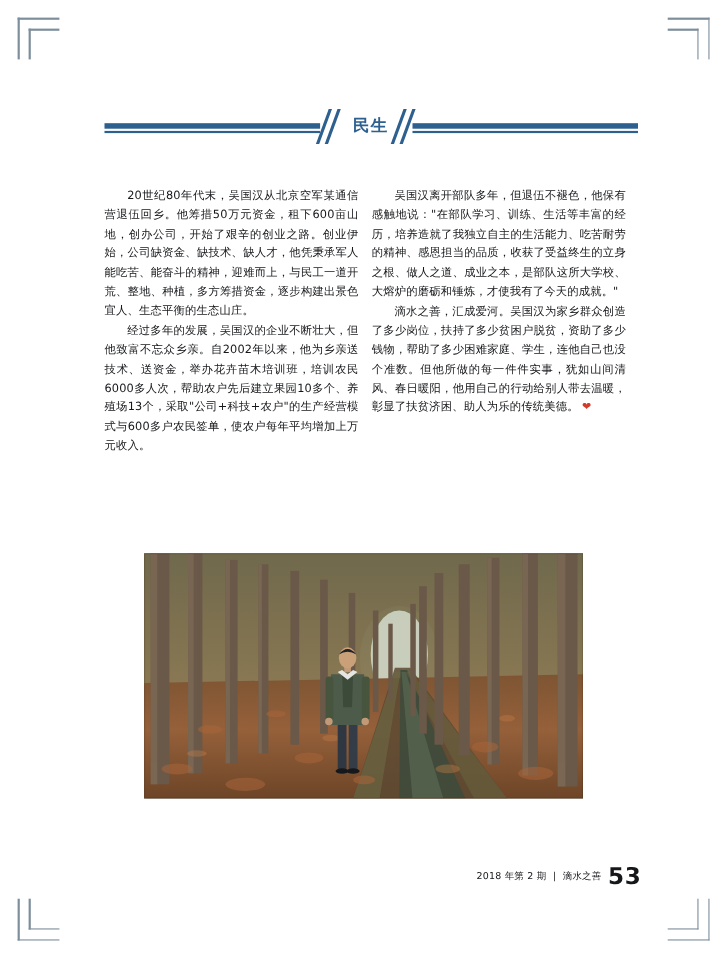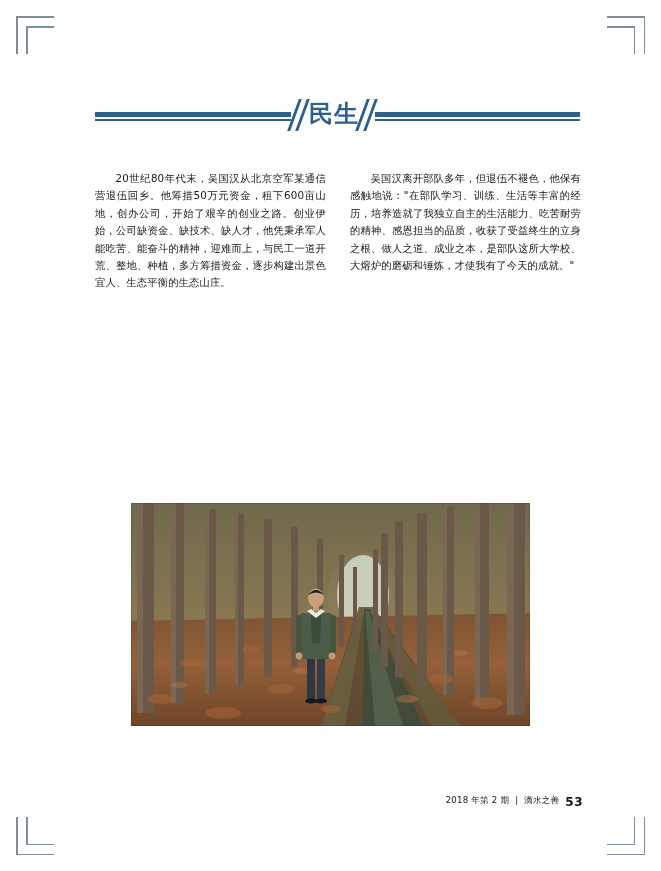--- a/index.html
+++ b/index.html
@@ -104,35 +104,36 @@
   .banner .slash.s1 { left: 198px; }
   .banner .slash.s2 { left: 206px; }
   .banner .slash.s3 { left: 266px; }
   .banner .slash.s4 { left: 274px; }
   .banner .title {
     position: absolute;
     left: 214px;
     top: -1px;
     width: 56px;
     line-height: 30px;
-    font-family: "DejaVu Sans", "Liberation Sans", sans-serif;
-    font-size: 24px;
+    text-align: center;
+    font-family: "DejaVu Sans", "Liberation Sans", sans-serif;
+    font-size: 15px;
     font-weight: bold;
     color: #2d5f8f;
     letter-spacing: 1px;
   }
 
   
   .columns {
     position: absolute;
     left: 95px;
     top: 170px;
     width: 490px;
     display: flex;
-    gap: 24px;
+    gap: 12px;
   }
   .col {
     width: 231px;
   }
   .col p {
     margin: 0 0 1px 0;
     font-family: "DejaVu Sans", "Liberation Sans", sans-serif;
     font-size: 10.3px;
     line-height: 17.4px;
     color: #16171a;
@@ -158,36 +159,36 @@
     background: #5a5144;
   }
   .photo svg { display: block; }
 
   
   .footer {
     position: absolute;
     right: 78px;
     bottom: 62px;
     display: flex;
-    align-items: flex-start;
+    align-items: center;
     gap: 6px;
   }
   .footer .meta {
     font-family: "DejaVu Sans", "Liberation Sans", sans-serif;
     font-size: 8.6px;
     color: #16171a;
     letter-spacing: 0.2px;
   }
   .footer .sep {
     font-size: 8.6px;
     color: #16171a;
   }
   .footer .pageno {
     font-family: "DejaVu Sans", "Liberation Sans", sans-serif;
-    font-size: 12px;
+    font-size: 21px;
     font-weight: bold;
     color: #16171a;
     letter-spacing: 0.5px;
   }
 </style>
 </head>
 <body>
 
 <div class="crop tl">
     <i class="h"></i>
@@ -220,23 +221,25 @@
   <div class="slash s2"></div>
   <div class="title">民生</div>
   <div class="slash s3"></div>
   <div class="slash s4"></div>
   <div class="rule-right"></div>
 </div>
 
 <div class="columns">
   <div class="col">
     <p>20世纪80年代末，吴国汉从北京空军某通信营退伍回乡。他筹措50万元资金，租下600亩山地，创办公司，开始了艰辛的创业之路。创业伊始，公司缺资金、缺技术、缺人才，他凭秉承军人能吃苦、能奋斗的精神，迎难而上，与民工一道开荒、整地、种植，多方筹措资金，逐步构建出景色宜人、生态平衡的生态山庄。</p>
+    <p>经过多年的发展，吴国汉的企业不断壮大，但他致富不忘众乡亲。自2002年以来，他为乡亲送技术、送资金，举办花卉苗木培训班，培训农民6000多人次，帮助农户先后建立果园10多个、养殖场13个，采取"公司+科技+农户"的生产经营模式与600多户农民签单，使农户每年平均增加上万元收入。</p>
   </div>
   <div class="col">
     <p>吴国汉离开部队多年，但退伍不褪色，他保有感触地说："在部队学习、训练、生活等丰富的经历，培养造就了我独立自主的生活能力、吃苦耐劳的精神、感恩担当的品质，收获了受益终生的立身之根、做人之道、成业之本，是部队这所大学校、大熔炉的磨砺和锤炼，才使我有了今天的成就。"</p>
+    <p><span>滴水之善，汇成爱河。吴国汉为家乡群众创造了多少岗位，扶持了多少贫困户脱贫，资助了多少钱物，帮助了多少困难家庭、学生，连他自己也没个准数。但他所做的每一件件实事，犹如山间清风、春日暖阳，他用自己的行动给别人带去温暖，彰显了扶贫济困、助人为乐的传统美德。</span><span class="heart">❤</span></p>
   </div>
 </div>
 
 <div class="photo">
   <svg width="399" height="223" viewBox="0 0 399 223">
     <defs>
       <linearGradient id="skyG" x1="0" y1="0" x2="0" y2="1">
         <stop offset="0%" stop-color="#b9c3c4"></stop>
         <stop offset="100%" stop-color="#d8dcd6"></stop>
       </linearGradient>

